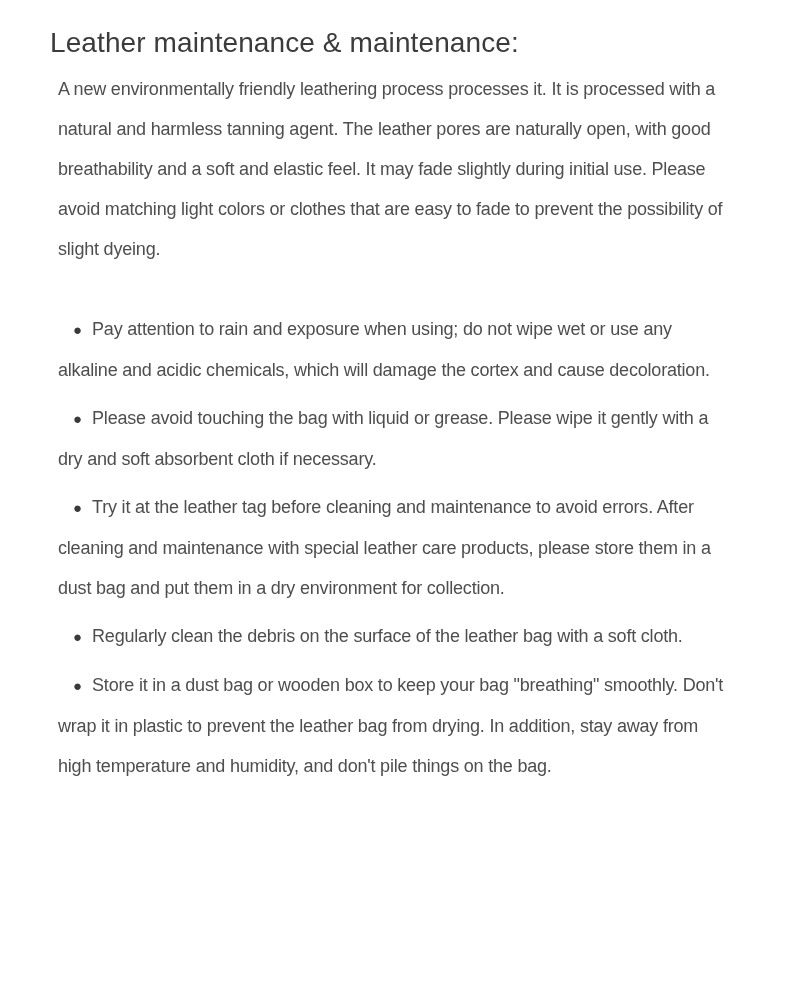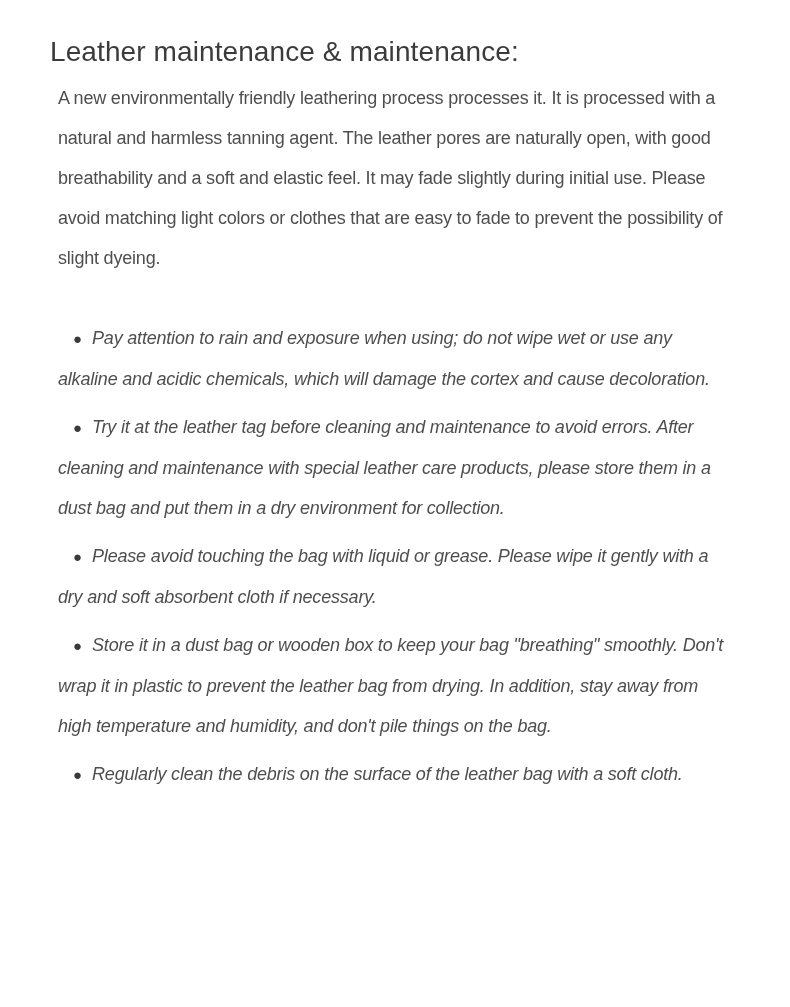--- a/index.html
+++ b/index.html
@@ -9,42 +9,41 @@
   }
   body {
     width: 790px;
     height: 1007px;
     font-family: "Liberation Sans", "DejaVu Sans", sans-serif;
     overflow: hidden;
   }
   .page {
     box-sizing: border-box;
     width: 790px;
-    padding: 35px 48px 0 50px;
+    padding: 26px 48px 0 50px;
   }
   .title {
     margin: 0 0 9px 0;
     font-size: 28px;
     font-weight: 500;
     line-height: 1.2;
     color: #3b3b3b;
     letter-spacing: 0.1px;
   }
   .intro, .bullet {
     margin: 8px;
     font-size: 18px;
     font-weight: 400;
     color: #4e4e4e;
     line-height: 40px;
     letter-spacing: -0.2px;
     max-width: 692px;
   }
   .list {
     margin-top: 40px;
-    font-style: italic;
   }
   .bullet {
     text-indent: 15px;
   }
   .dot {
     font-size: 15px;
     color: #3a3a3a;
     margin-right: 10px;
     letter-spacing: 0;
   }
@@ -52,18 +51,18 @@
 </head>
 <body>
 
 <main class="page">
   <h1 class="title">Leather maintenance &amp; maintenance:</h1>
 
   <p class="intro">A new environmentally friendly leathering process processes it. It is processed with a natural and harmless tanning agent. The leather pores are naturally open, with good breathability and a soft and elastic feel. It may fade slightly during initial use. Please avoid matching light colors or clothes that are easy to fade to prevent the possibility of slight dyeing.</p>
 
   <div class="list">
     <p class="bullet"><span class="dot">●</span><span>Pay attention to rain and exposure when using; do not wipe wet or use any alkaline and acidic chemicals, which will damage the cortex and cause decoloration.</span></p>
+    <p class="bullet"><span class="dot">●</span><span>Please avoid touching the bag with liquid or grease. Please wipe it gently with a dry and soft absorbent cloth if necessary.</span></p>
     <p class="bullet"><span class="dot">●</span><span>Try it at the leather tag before cleaning and maintenance to avoid errors. After cleaning and maintenance with special leather care products, please store them in a dust bag and put them in a dry environment for collection.</span></p>
-    <p class="bullet"><span class="dot">●</span><span>Please avoid touching the bag with liquid or grease. Please wipe it gently with a dry and soft absorbent cloth if necessary.</span></p>
+    <p class="bullet"><span class="dot">●</span><span>Regularly clean the debris on the surface of the leather bag with a soft cloth.</span></p>
     <p class="bullet"><span class="dot">●</span><span>Store it in a dust bag or wooden box to keep your bag "breathing" smoothly. Don't wrap it in plastic to prevent the leather bag from drying. In addition, stay away from high temperature and humidity, and don't pile things on the bag.</span></p>
-    <p class="bullet"><span class="dot">●</span><span>Regularly clean the debris on the surface of the leather bag with a soft cloth.</span></p>
   </div>
 </main>
 
 </body></html>

